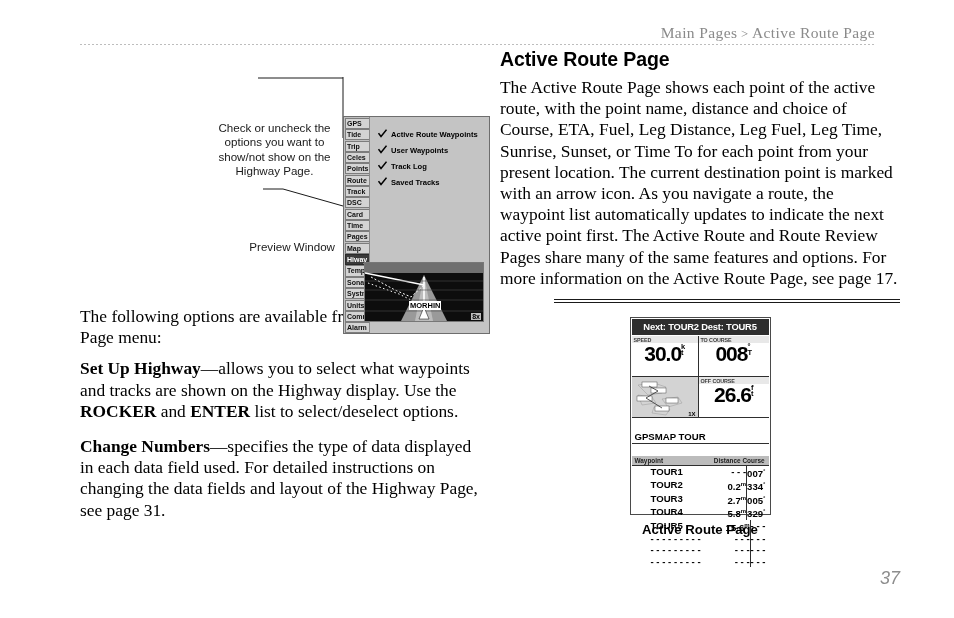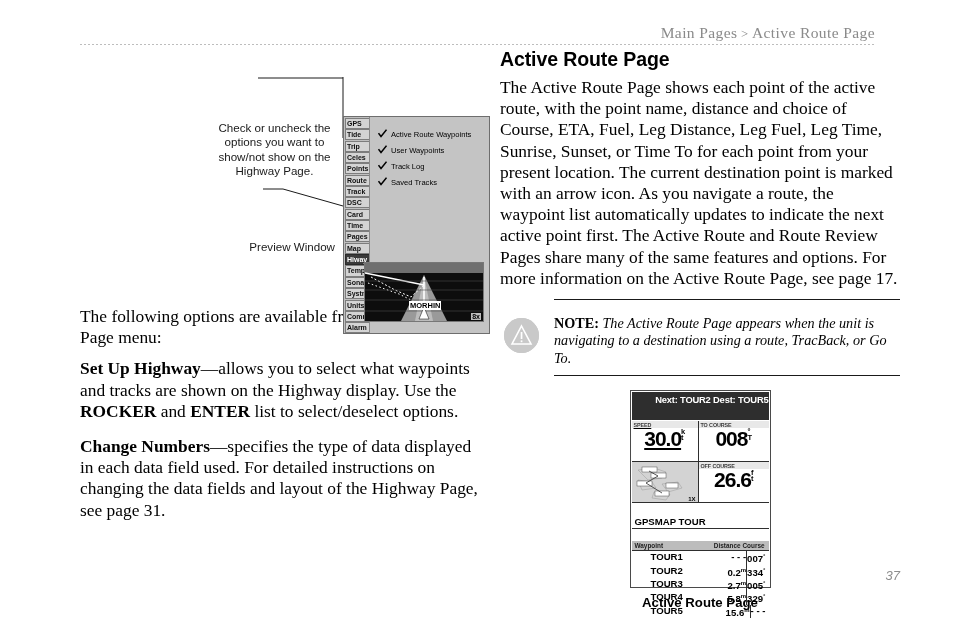--- a/index.html
+++ b/index.html
@@ -82,21 +82,21 @@
     font-family:"Liberation Sans", sans-serif;
     font-size:7px;font-weight:bold;line-height:9px;
     color:#111;text-align:left;padding-left:1px;
     box-sizing:border-box;overflow:hidden;white-space:nowrap;
   }
   .tab.sel{background:#3a3a3a;color:#fff;border-color:#2a2a2a;}
   .optpane{flex:1;position:relative;background:#c4c4c4;border-left:1px solid #8a8a8a;}
   .optrow{
     position:absolute;left:8px;
     font-family:"Liberation Sans", sans-serif;
-    font-size:7.6px;font-weight:normal;color:#000;white-space:nowrap;
+    font-size:7.6px;font-weight:bold;color:#000;white-space:nowrap;
   }
   .optrow .chk{
     display:inline-block;width:9px;height:9px;position:relative;vertical-align:-1px;margin-right:4px;
   }
   .optrow .chk svg{position:absolute;left:0;top:0;}
   
   .preview{
     position:absolute;left:21px;top:146px;width:120px;height:60px;
     background:#0a0a0a;border:1px solid #777;box-sizing:border-box;overflow:hidden;
   }
@@ -122,22 +122,22 @@
   .callout.c2{left:130px;top:182px;width:125px;text-align:right;}
 
   
   .fig-right{position:relative;margin:14px auto 0 auto;width:141px;}
   .arp{
     width:141px;height:198px;background:#fff;
     border:1px solid #4a4a4a;box-sizing:border-box;position:relative;
     font-family:"Liberation Sans", sans-serif;
   }
   .arp-top{
-    height:28px;background:#2e2e2e;color:#fff;margin:1px;
-    font-size:9.4px;font-weight:bold;line-height:16px;text-align:right;
+    height:16px;background:#2e2e2e;color:#fff;margin:1px;
+    font-size:9.4px;font-weight:bold;line-height:16px;text-align:center;
     letter-spacing:-0.2px;white-space:nowrap;
   }
   .arp-grid{display:flex;height:82px;margin:0 1px;}
   .arp-col{display:flex;flex-direction:column;}
   .arp-col.left{width:66px;}
   .arp-col.right{flex:1;border-left:1px solid #2e2e2e;}
   .dfield{position:relative;border-bottom:1px solid #2e2e2e;box-sizing:border-box;}
   .dfield .lbl{
     font-size:5.4px;font-weight:bold;color:#3a3a3a;
     padding:1px 0 0 2px;letter-spacing:-0.1px;white-space:nowrap;
@@ -172,21 +172,21 @@
 
   
   .footer-left{
     position:absolute;left:81px;top:568px;
     font-family:"Liberation Sans", sans-serif;
     font-style:italic;font-size:11.6px;color:#8d8d8d;white-space:nowrap;
   }
   .footer-right{
     position:absolute;left:860px;top:568px;width:40px;text-align:right;
     font-family:"Liberation Sans", sans-serif;
-    font-style:italic;font-size:13px;color:#8d8d8d;
+    font-style:italic;font-size:18px;color:#8d8d8d;
   }
   b.ib{font-weight:bold;}
 </style>
 </head>
 <body>
 
 <div class="page">
 
   <div class="breadcrumb">
     <span class="sc">Main Pages</span>
@@ -287,43 +287,32 @@
   </div>
 
   <div class="col-right">
 
     <h1 class="title">Active Route Page</h1>
 
     <p class="body">The Active Route Page shows each point of the active route, with the point name, distance and choice of Course, ETA, Fuel, Leg Distance, Leg Fuel, Leg Time, Sunrise, Sunset, or Time To for each point from your present location. The current destination point is marked with an arrow icon. As you navigate a route, the waypoint list automatically updates to indicate the next active point first. The Active Route and Route Review Pages share many of the same features and options. For more information on the Active Route Page, see page 17.</p>
 
     <div>
       <div class="note-rule"></div>
-      <div class="note">
-        <div class="note-icon">
-          <svg width="35" height="35" viewBox="0 0 35 35">
-            <circle cx="17.5" cy="17.5" r="17.5" fill="#c9c9c9"></circle>
-            <polygon points="17.5,8 27,26 8,26" fill="none" stroke="#ffffff" stroke-width="1.6"></polygon>
-            <rect x="16.7" y="14" width="1.7" height="7" fill="#ffffff"></rect>
-            <rect x="16.7" y="22.4" width="1.7" height="1.8" fill="#ffffff"></rect>
-          </svg>
-        </div>
-        <div class="note-text"><b>NOTE:</b><span> The Active Route Page appears when the unit is navigating to a destination using a route, TracBack, or Go To.</span></div>
-      </div>
       <div class="note-rule bottom"></div>
     </div>
 
     <div class="fig-right">
       <div class="arp">
 
         <div class="arp-top">Next: TOUR2 Dest: TOUR5</div>
 
         <div class="arp-grid">
           <div class="arp-col left">
 
-            <div class="dfield" style="height:41px;text-decoration:underline;">
+            <div class="dfield" style="height:41px;">
               <div class="lbl">SPEED</div>
               <div class="val"><span>30.0</span><span class="unit uw"><i>k</i><i>t</i></span></div>
             </div>
 
             <div class="mapbox">
               <svg width="66" height="40" viewBox="0 0 66 40">
                 <rect width="66" height="40" fill="#d3d3d3"></rect>
                 <g stroke="#9a9a9a" stroke-width="0.5" fill="none">
                   <path d="M6 8 L22 6 L34 10 L30 16 L16 18 Z"></path>
                   <path d="M6 18 L20 20 L24 26 L10 28 Z"></path>

